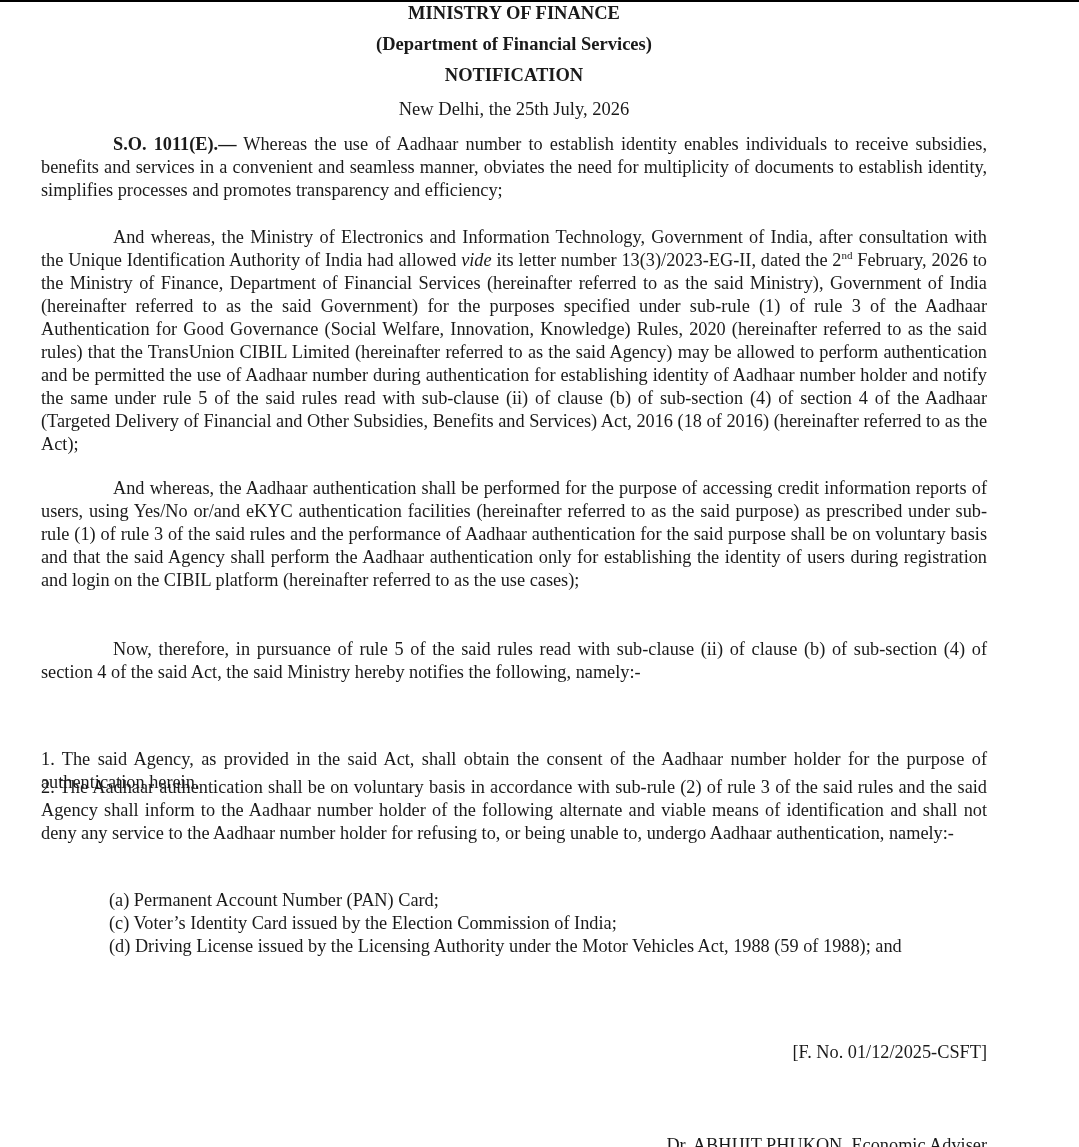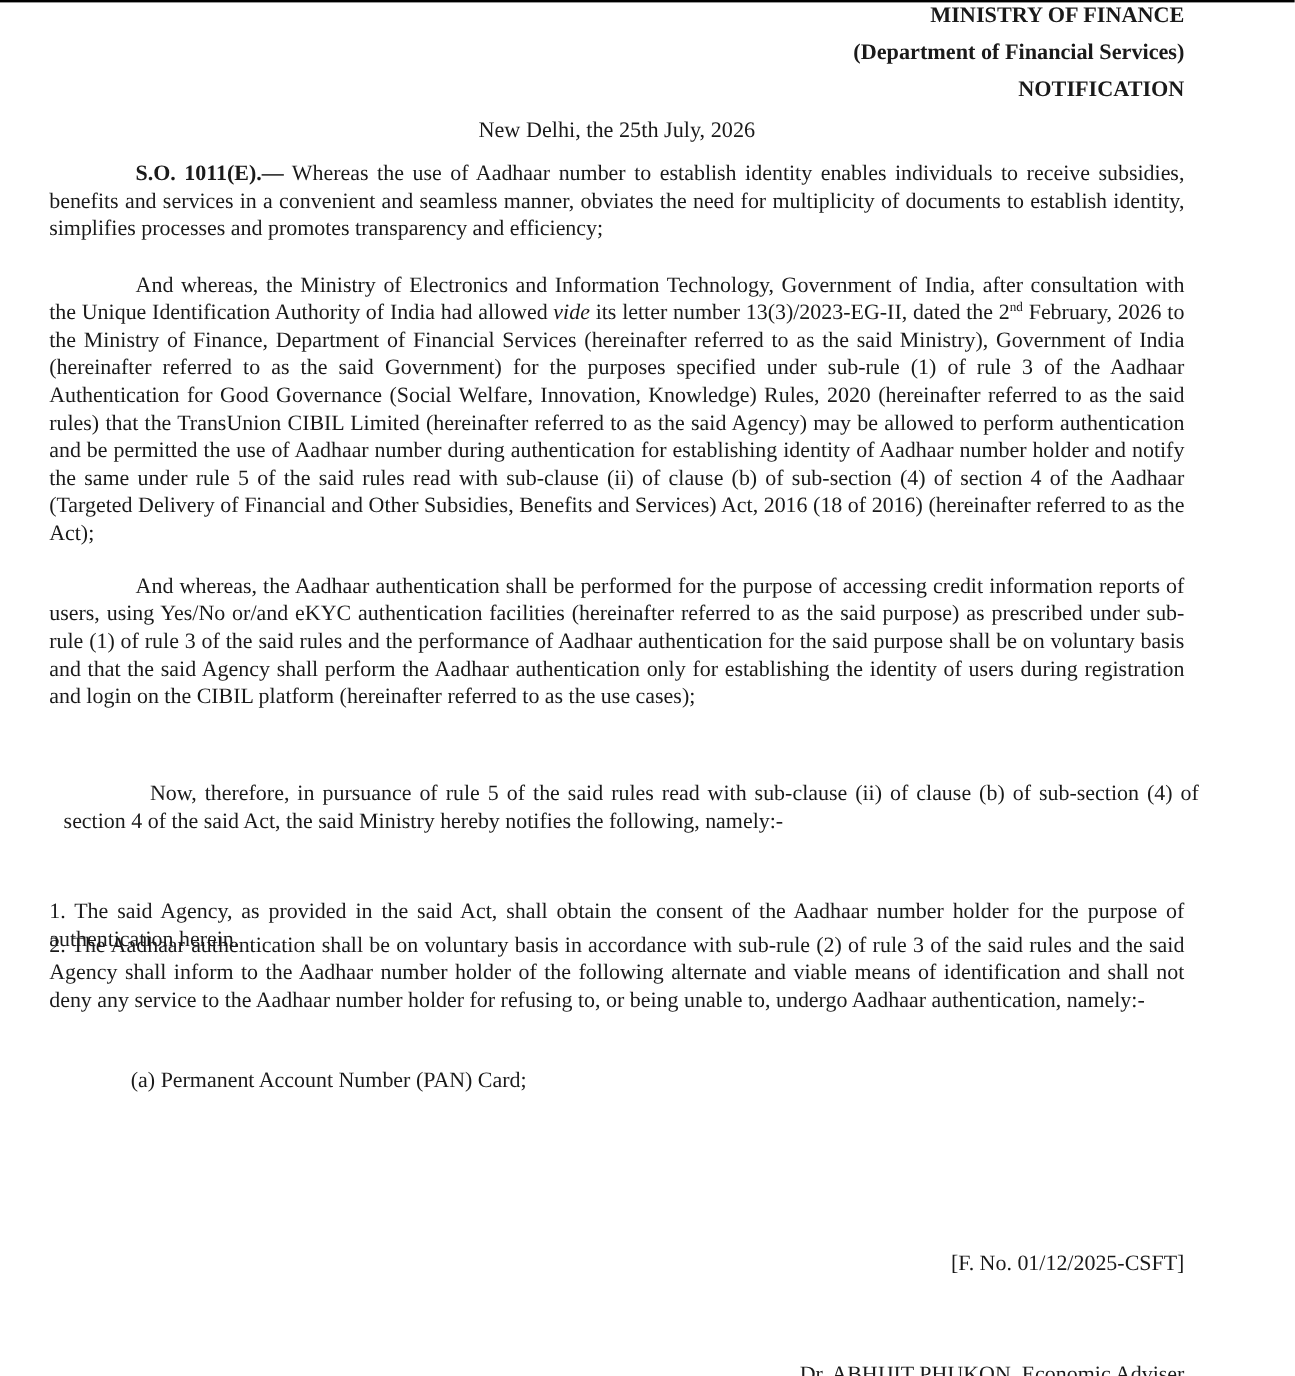--- a/index.html
+++ b/index.html
@@ -30,21 +30,21 @@
   }
   .center-line {
     text-align: center;
     position: absolute;
     left: 0;
     width: 946px;
     font-size: 18.5px;
     line-height: 22px;
     white-space: nowrap;
   }
-  .bold { font-weight: bold; text-align: right; }
+  .bold { font-weight: bold; }
   .para {
     position: absolute;
     left: 0;
     width: 946px;
     font-size: 18.3px;
     line-height: 23px;
     text-align: justify;
     text-align-last: left;
     font-family: Liberation Serif, serif;
   }
@@ -82,26 +82,28 @@
   <div class="center-line bold" style="top:33px;">(Department of Financial Services)</div>
   <div class="center-line bold" style="top:64px;">NOTIFICATION</div>
   <div class="center-line" style="top:98px;">New Delhi, the 25th July, 2026</div>
 
   <p class="para indent" style="top:133px; margin:0;"><span class="so-label">S.O. 1011(E).—</span><span> Whereas the use of Aadhaar number to establish identity enables individuals to receive subsidies, benefits and services in a convenient and seamless manner, obviates the need for multiplicity of documents to establish identity, simplifies processes and promotes transparency and efficiency;</span></p>
 
   <p class="para indent" style="top:226px; margin:0;"><span>And whereas, the Ministry of Electronics and Information Technology, Government of India, after consultation with the Unique Identification Authority of India had allowed </span><em>vide</em><span> its letter number 13(3)/2023-EG-II, dated the 2</span><sup>nd</sup><span> February, 2026 to the Ministry of Finance, Department of Financial Services (hereinafter referred to as the said Ministry), Government of India (hereinafter referred to as the said Government) for the purposes specified under sub-rule (1) of rule 3 of the Aadhaar Authentication for Good Governance (Social Welfare, Innovation, Knowledge) Rules, 2020 (hereinafter referred to as the said rules) that the TransUnion CIBIL Limited (hereinafter referred to as the said Agency) may be allowed to perform authentication and be permitted the use of Aadhaar number during authentication for establishing identity of Aadhaar number holder and notify the same under rule 5 of the said rules read with sub-clause (ii) of clause (b) of sub-section (4) of section 4 of the Aadhaar (Targeted Delivery of Financial and Other Subsidies, Benefits and Services) Act, 2016 (18 of 2016) (hereinafter referred to as the Act);</span></p>
 
   <p class="para indent" style="top:477px; margin:0;">And whereas, the Aadhaar authentication shall be performed for the purpose of accessing credit information reports of users, using Yes/No or/and eKYC authentication facilities (hereinafter referred to as the said purpose) as prescribed under sub-rule (1) of rule 3 of the said rules and the performance of Aadhaar authentication for the said purpose shall be on voluntary basis and that the said Agency shall perform the Aadhaar authentication only for establishing the identity of users during registration and login on the CIBIL platform (hereinafter referred to as the use cases);</p>
 
-  <p class="para indent" style="top:638px; margin:12px;">Now, therefore, in pursuance of rule 5 of the said rules read with sub-clause (ii) of clause (b) of sub-section (4) of section 4 of the said Act, the said Ministry hereby notifies the following, namely:-</p>
+  <p class="para indent" style="top:638px; margin:0;">Now, therefore, in pursuance of rule 5 of the said rules read with sub-clause (ii) of clause (b) of sub-section (4) of section 4 of the said Act, the said Ministry hereby notifies the following, namely:-</p>
 
   <p class="para" style="top:748px; margin:0;">1. The said Agency, as provided in the said Act, shall obtain the consent of the Aadhaar number holder for the purpose of authentication herein.</p>
 
   <p class="para" style="top:776px; margin:0;">2. The Aadhaar authentication shall be on voluntary basis in accordance with sub-rule (2) of rule 3 of the said rules and the said Agency shall inform to the Aadhaar number holder of the following alternate and viable means of identification and shall not deny any service to the Aadhaar number holder for refusing to, or being unable to, undergo Aadhaar authentication, namely:-</p>
 
   <ul class="list" style="top:889px;">
     <li>(a) Permanent Account Number (PAN) Card;</li>
+    <li>(c) Voter’s Identity Card issued by the Election Commission of India;</li>
+    <li>(d) Driving License issued by the Licensing Authority under the Motor Vehicles Act, 1988 (59 of 1988); and</li>
   </ul>
 
   <div class="right-line" style="top:1041px;">[F. No. 01/12/2025-CSFT]</div>
   <div class="right-line" style="top:1134px;">Dr. ABHIJIT PHUKON, Economic Adviser</div>
 
 </div>
 
 </body></html>

